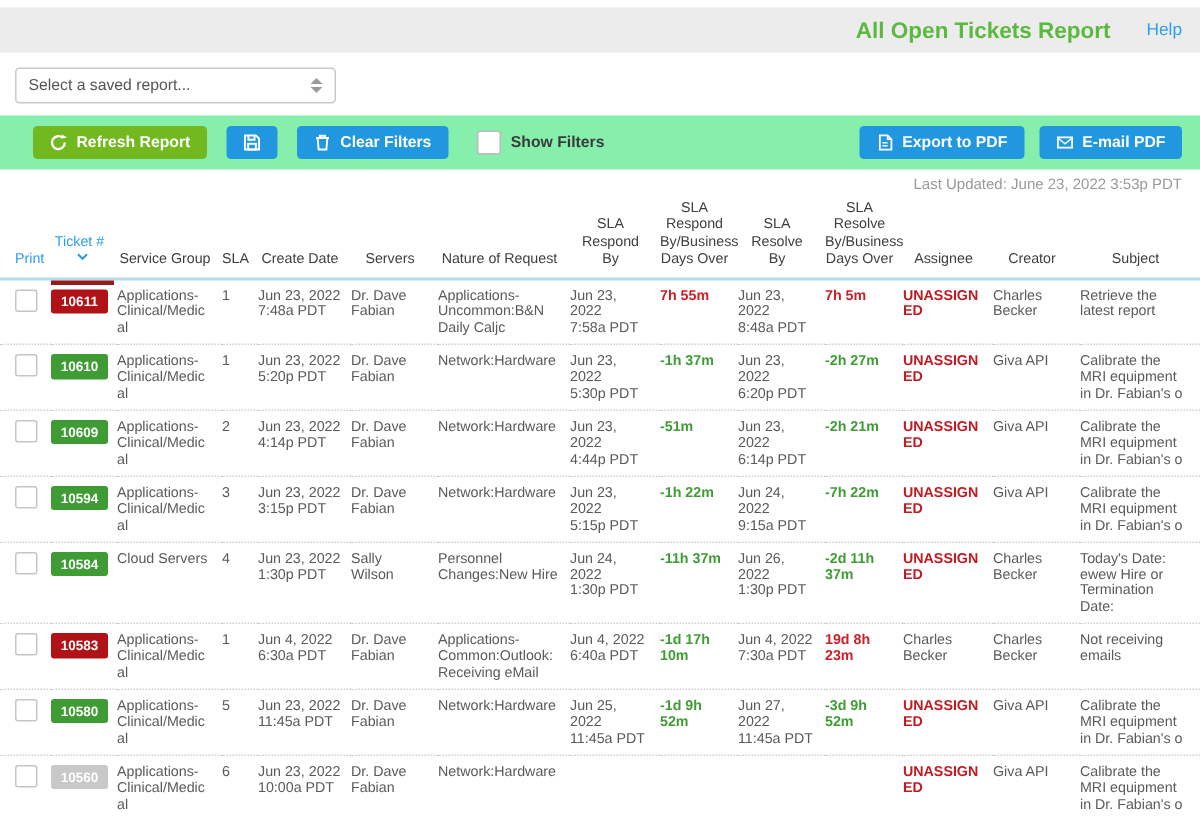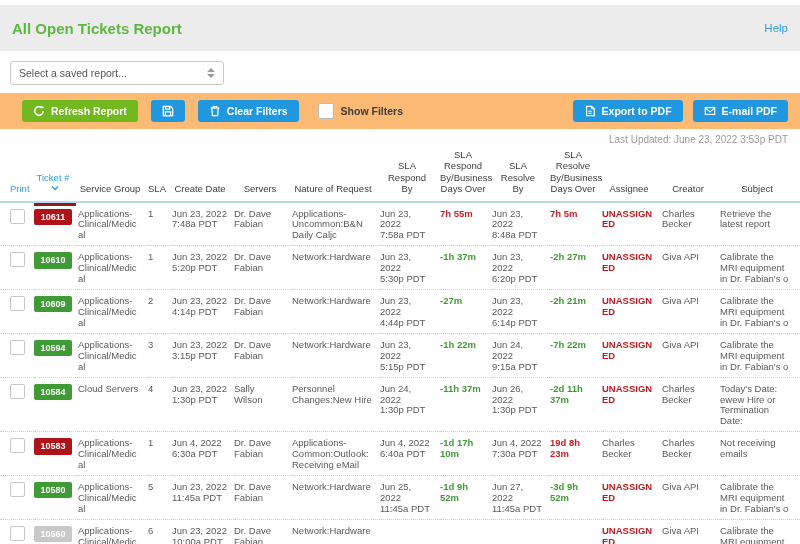--- a/index.html
+++ b/index.html
@@ -2,37 +2,37 @@
 <html><head>
 <meta charset="utf-8">
 <style>
   html,body{margin:0;padding:0;}
   body{
     width:800px;height:544px;overflow:hidden;background:#fff;
     font-family:"Liberation Sans","DejaVu Sans",sans-serif;color:#5a5a5a;
   }
   
   .top-band{
-    margin-top:5px;background:#ececec;height:46px;
-    display:flex;align-items:center;justify-content:space-between;padding:0 12px;
+    margin-top:5px;background:#ececec;height:30px;
+    display:flex;align-items:center;justify-content:flex-end;padding:0 12px;
   }
   .page-title{color:#5cb93f;font-weight:bold;font-size:15px;}
   .help-link{color:#2d9fe8;font-size:11.5px;text-decoration:none;cursor:pointer;margin-left:24px;}
   
   .select-row{padding:10px 10px 8px 10px;}
   .select-box{
     width:196px;height:22px;border:1px solid #c9c9c9;border-radius:3px;background:#fff;
     display:flex;align-items:center;justify-content:space-between;padding:0 8px;
     color:#555;font-size:10.5px;cursor:pointer;
   }
   .updown{display:inline-flex;flex-direction:column;gap:2px;align-items:center;}
   .tri-up{width:0;height:0;border-left:4px solid transparent;border-right:4px solid transparent;border-bottom:4px solid #9a9a9a;}
   .tri-down{width:0;height:0;border-left:4px solid transparent;border-right:4px solid transparent;border-top:4px solid #9a9a9a;}
   
-  .toolbar-band{background:#fdba74;height:28px;display:flex;align-items:center;padding:4px 12px;gap:13px;}
+  .toolbar-band{background:#86efac;height:28px;display:flex;align-items:center;padding:4px 12px;gap:13px;}
   .btn{
     height:22px;border:none;border-radius:3px;color:#fff;font-weight:bold;font-size:10.5px;
     display:inline-flex;align-items:center;gap:6px;padding:0 11px;cursor:pointer;
     font-family:inherit;
   }
   .btn-green{background:#72b81f;}
   .btn-blue{background:#2097df;}
   .btn svg{display:block;}
   .left-group{display:flex;align-items:center;gap:13px;margin-left:10px;}
   .right-group{display:flex;align-items:center;gap:10px;margin-left:auto;}
@@ -232,21 +232,21 @@
         <td><span class="tcb"></span></td>
         <td><span class="badge" style="background: rgb(63, 156, 53);">10609</span></td>
         <td>Applications-Clinical/Medical</td>
         <td>2</td>
         <td class="pre">Jun 23, 2022
 4:14p PDT</td>
         <td>Dr. Dave Fabian</td>
         <td>Network:Hardware</td>
         <td class="pre">Jun 23, 2022
 4:44p PDT</td>
-        <td class="over neg">-27m</td>
+        <td class="over neg">-51m</td>
         <td class="pre">Jun 23, 2022
 6:14p PDT</td>
         <td class="over neg">-2h 21m</td>
         <td class="unassigned">UNASSIGNED</td>
         <td>Giva API</td>
         <td>Calibrate the MRI equipment in Dr. Fabian's o</td>
       </tr>
       <tr>
         <td><span class="tcb"></span></td>
         <td><span class="badge" style="background: rgb(63, 156, 53);">10594</span></td>

